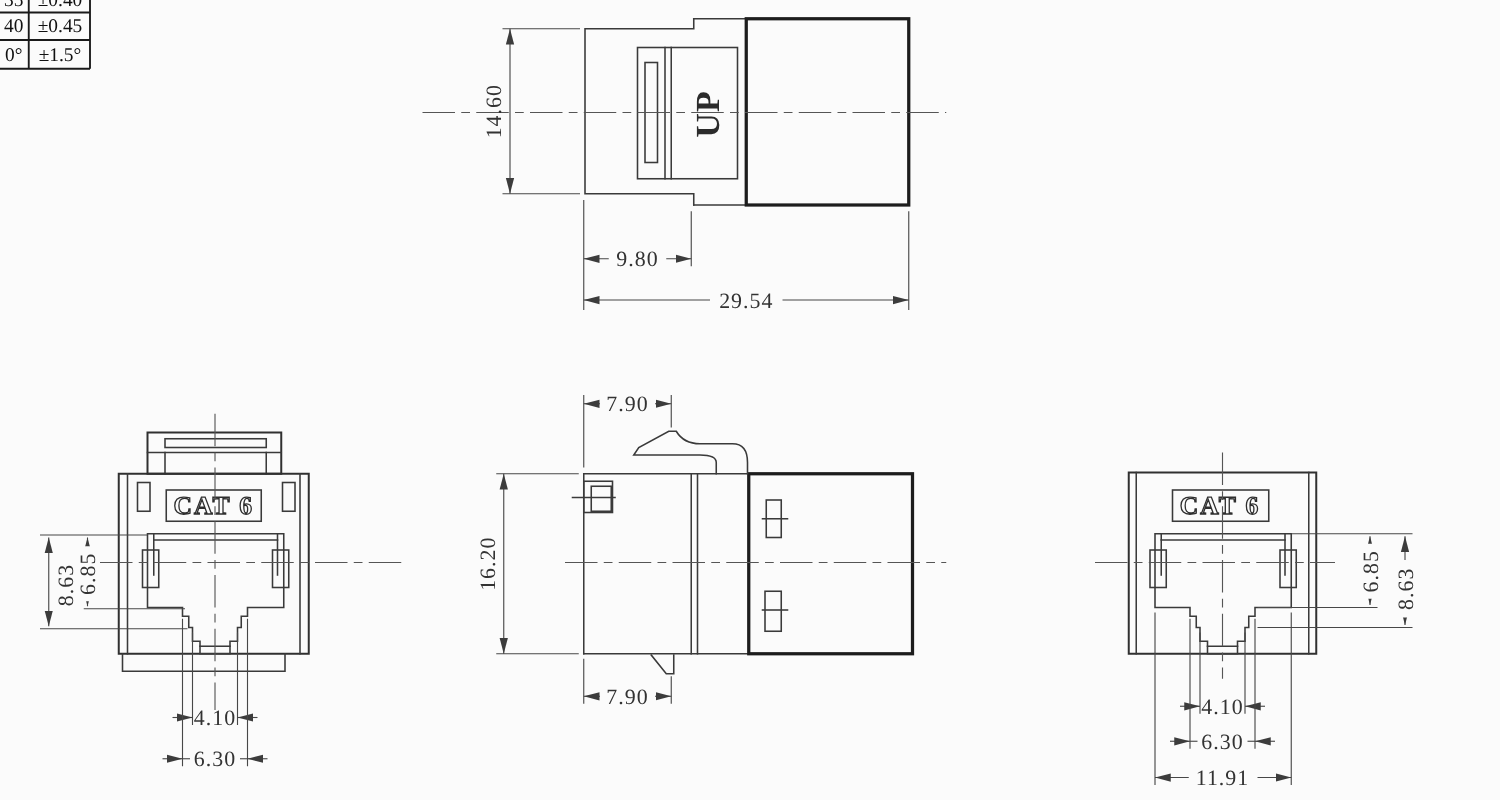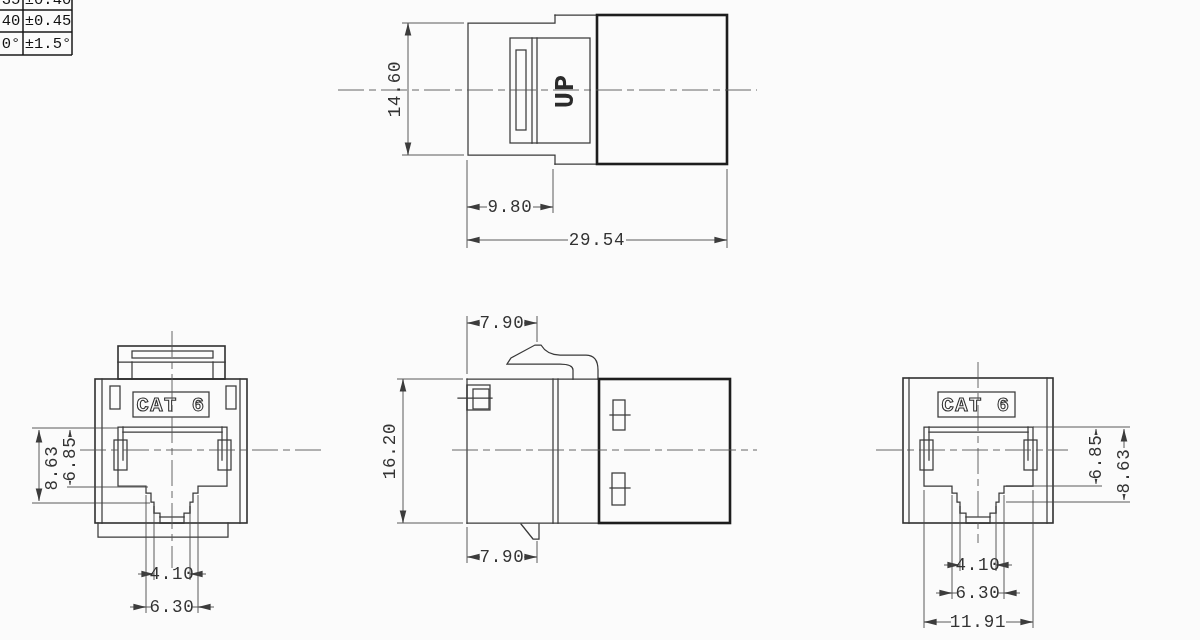--- a/index.html
+++ b/index.html
@@ -1,17 +1,17 @@
 <!DOCTYPE html>
 <html><head>
 <meta charset="utf-8">
 <style>
   html,body{margin:0;padding:0;background:#fbfbfb;}
   .stage{position:relative;width:1200px;height:640px;background:#fbfbfb;overflow:hidden;
-         font-family:Liberation Mono, monospace;}
+         font-family:Liberation Serif, serif;}
   svg{display:block}
   svg text{dominant-baseline:central;}
   .ln  {stroke:#3a3a3a;stroke-width:1.25;fill:none;stroke-linecap:square;}
   .ln2 {stroke:#303030;stroke-width:1.6;fill:none;stroke-linecap:square;}
   .lnh {stroke:#1d1d1d;stroke-width:2.6;fill:none;stroke-linecap:square;}
   .ext {stroke:#474747;stroke-width:0.9;fill:none;}
   .dim {stroke:#474747;stroke-width:0.9;fill:none;}
   .cl  {stroke:#555;stroke-width:0.9;fill:none;stroke-dasharray:26 5 7 5;}
   .tln {stroke:#1a1a1a;stroke-width:1.5;fill:none;}
   .dtxt{font-size:17.5px;fill:#333;letter-spacing:0.8px;text-anchor:middle;}

